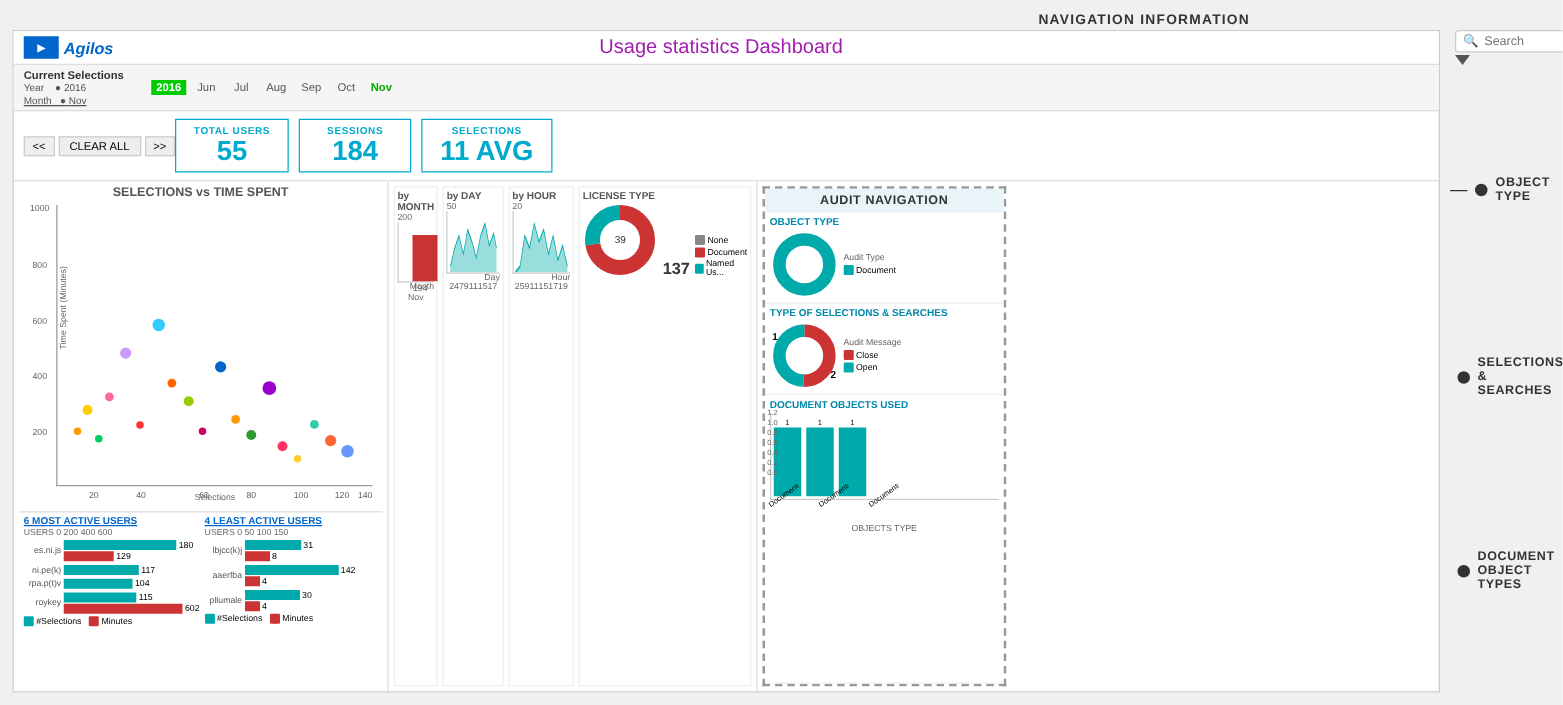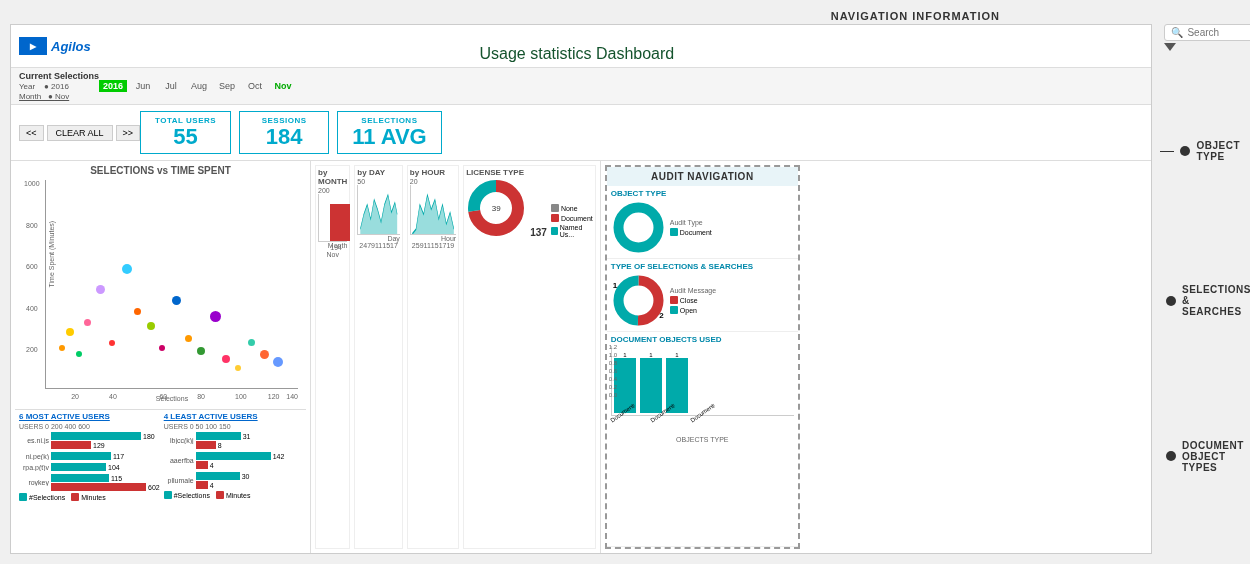--- a/index.html
+++ b/index.html
@@ -6,23 +6,23 @@
     body { font-family: Arial, sans-serif; background: #f0f0f0; display: flex; justify-content: center; align-items: center; min-height: 100vh; }
     .outer-wrapper { width: 1250px; height: 564px; background: #f0f0f0; display: flex; flex-direction: column; padding: 10px; }
     .main-layout { display: flex; gap: 8px; flex: 1; }
     .dashboard { background: #fff; border: 1px solid #ccc; flex: 1; display: flex; flex-direction: column; }
     
     .dash-header { background: #fff; border-bottom: 1px solid #ddd; padding: 4px 8px; display: flex; align-items: center; justify-content: space-between; }
     .logo { display: flex; align-items: center; gap: 4px; }
     .logo-icon { width: 28px; height: 18px; background: #0066cc; display: flex; align-items: center; justify-content: center; }
     .logo-icon span { color: white; font-size: 8px; font-weight: bold; }
     .logo-text { color: #0066cc; font-size: 13px; font-weight: bold; font-style: italic; }
-    .dash-title { font-size: 16px; color: #14532d; font-weight: normal; margin-top: 16px; }
-    
-    .toolbar { background: #f5f5f5; padding: 3px 8px; display: flex; align-items: center; gap: 0; border-bottom: 1px solid #ddd; font-size: 10px; }
+    .dash-title { font-size: 16px; color: #a21caf; font-weight: normal; }
+    
+    .toolbar { background: #f5f5f5; padding: 3px 8px; display: flex; align-items: center; gap: 22px; border-bottom: 1px solid #ddd; font-size: 10px; }
     .year-bar-container { display: flex; align-items: center; gap: 2px; flex: 1; }
     .year-bar { height: 12px; background: #00cc00; display: flex; align-items: center; padding: 0 4px; }
     .year-bar span { color: white; font-size: 9px; font-weight: bold; }
     .month-labels { display: flex; gap: 0; font-size: 9px; color: #555; }
     .month-label { min-width: 28px; text-align: center; font-size: 9px; }
     .month-label.active { color: #00aa00; font-weight: bold; }
     .nav-btns { display: flex; gap: 3px; align-items: center; }
     .nav-btn { padding: 2px 6px; background: #eee; border: 1px solid #ccc; font-size: 9px; cursor: pointer; }
     .clear-btn { padding: 2px 8px; background: #eee; border: 1px solid #ccc; font-size: 9px; cursor: pointer; }
     
@@ -353,21 +353,21 @@
             <div style="display:flex;align-items:flex-end;gap:4px;">
 
               <div style="position:relative;width:60px;height:60px;">
                 <svg width="60" height="60" viewBox="0 0 60 60">
                   <circle cx="30" cy="30" r="22" fill="none" stroke="#eee" stroke-width="12"></circle>
                   <circle cx="30" cy="30" r="22" fill="none" stroke="#cc3333" stroke-width="12" stroke-dasharray="100 38" stroke-dashoffset="0" transform="rotate(-90 30 30)"></circle>
                   <circle cx="30" cy="30" r="22" fill="none" stroke="#00aaaa" stroke-width="12" stroke-dasharray="38 100" stroke-dashoffset="-100" transform="rotate(-90 30 30)"></circle>
                 </svg>
                 <div style="position:absolute;top:50%;left:50%;transform:translate(-50%,-50%);font-size:8px;color:#333;text-align:center;">39</div>
               </div>
-              <div style="font-size:10px;color:#333;font-weight:bold;">137</div>
+              <div style="font-size:13px;color:#333;font-weight:bold;">137</div>
               <div style="display:flex;flex-direction:column;gap:2px;">
                 <div class="legend-item">
                     <div class="legend-dot" style="background:#888;"></div>
                     <span>None</span>
                   </div>
                 <div class="legend-item">
                     <div class="legend-dot" style="background:#cc3333;"></div>
                     <span>Document</span>
                   </div>
                 <div class="legend-item">

